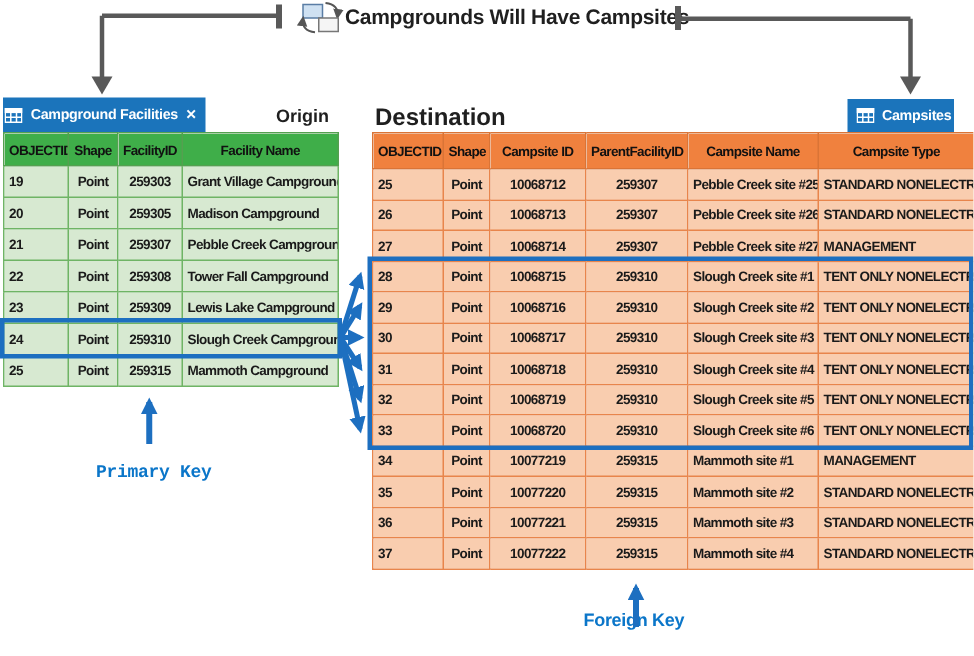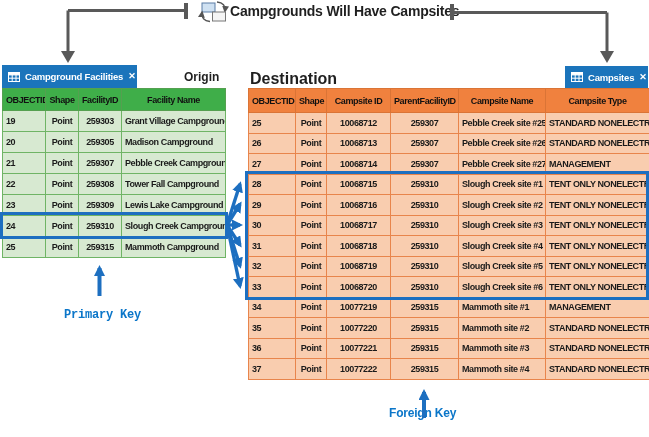--- a/index.html
+++ b/index.html
@@ -4,22 +4,22 @@
 <style>
   html,body{margin:0;padding:0;background:#fff;}
   .canvas{position:relative;width:649px;height:437px;background:#ffffff;
           font-family:"Liberation Sans",sans-serif;overflow:hidden;}
 
   
   .tab{position:absolute;background:#1b74bb;color:#fff;display:flex;align-items:center;
        gap:5px;padding:0 6px;box-sizing:border-box;font-size:9.5px;font-weight:bold;
        letter-spacing:-0.2px;white-space:nowrap;}
   .tab .close{margin-left:auto;font-size:9px;line-height:1;cursor:pointer;}
-  .tab-origin{left:2px;top:65px;width:135px;height:23px;}
-  .tab-dest{left:565px;top:66px;width:83px;height:22px;}
+  .tab-origin{left:2px;top:65px;width:135px;height:23px;justify-content:flex-end;}
+  .tab-dest{left:565px;top:66px;width:71px;height:22px;}
 
   
   table{position:absolute;border-collapse:collapse;table-layout:fixed;}
   th,td{padding:0 3px;white-space:nowrap;overflow:hidden;box-sizing:border-box;}
   th{font-size:9px;font-weight:bold;letter-spacing:-0.4px;color:#111;text-align:center;}
   td{font-size:9px;font-weight:bold;letter-spacing:-0.4px;color:#1a1a1a;}
   .al{text-align:left;} .ac{text-align:center;}
 
   .t-origin{left:2px;top:88px;width:223px;}
   .t-origin th{background:#3fae49;border:1px solid #55a050;height:22px;}

